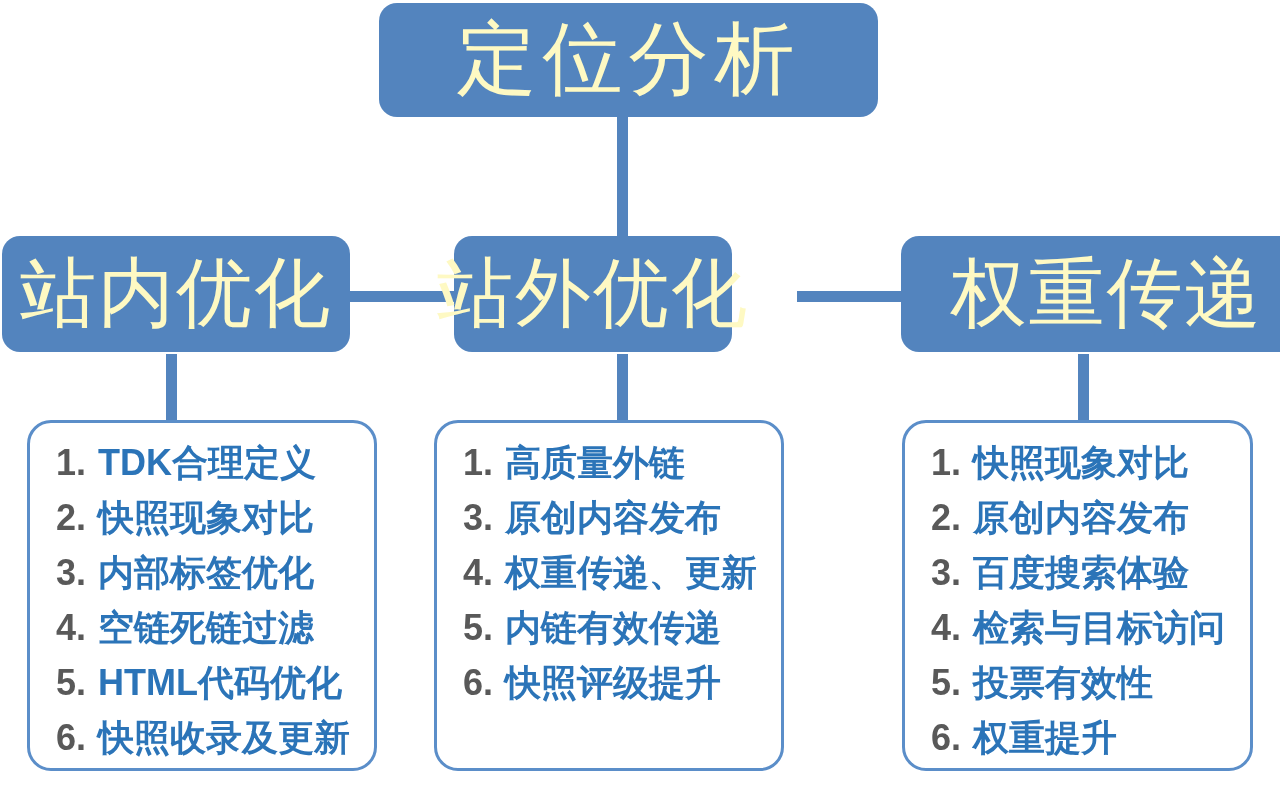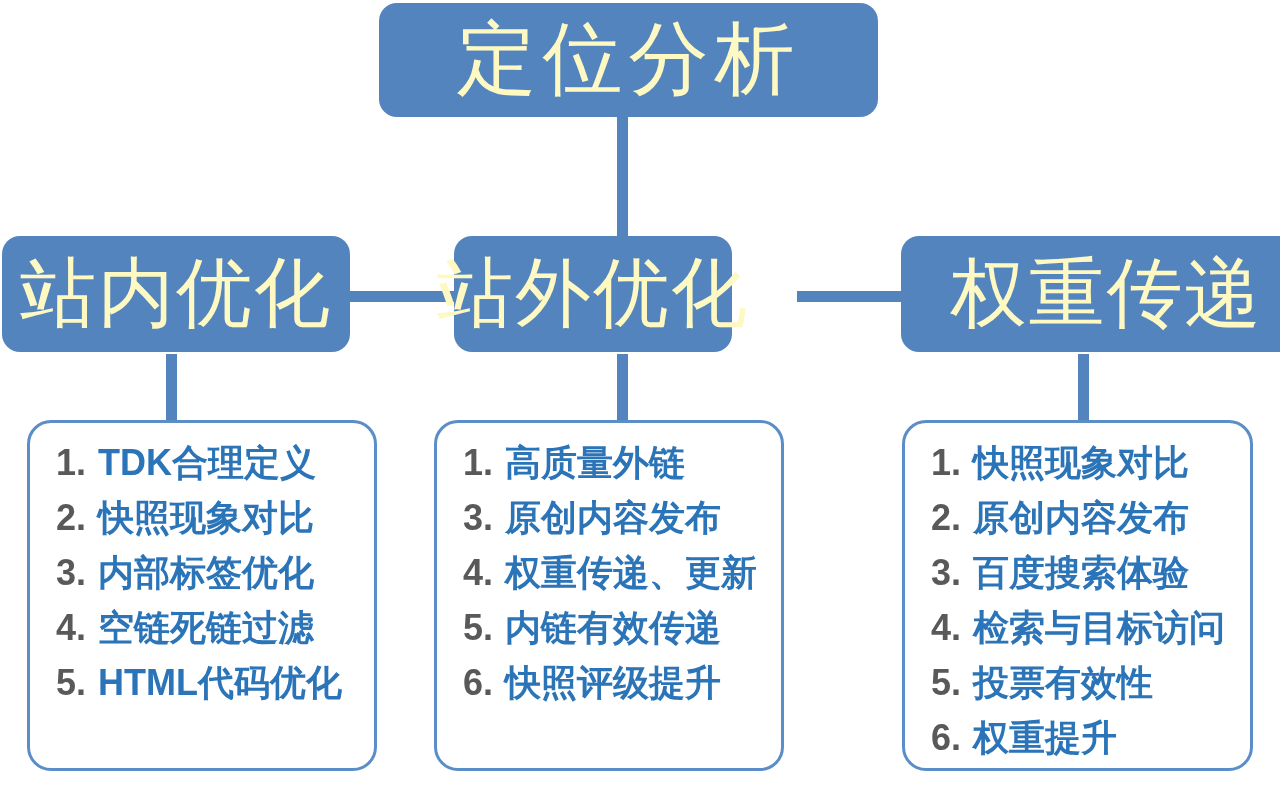--- a/index.html
+++ b/index.html
@@ -89,20 +89,23 @@
     </div>
     <div class="item">
       <span class="num">3.</span><span class="txt">内部标签优化</span>
     </div>
     <div class="item">
       <span class="num">4.</span><span class="txt">空链死链过滤</span>
     </div>
     <div class="item">
       <span class="num">5.</span><span class="txt">HTML代码优化</span>
     </div>
+    <div class="item">
+      <span class="num">6.</span><span class="txt">快照收录及更新</span>
+    </div>
   </div>
 
   <div class="listbox listbox-2">
     <div class="item">
       <span class="num">1.</span><span class="txt">高质量外链</span>
     </div>
     <div class="item">
       <span class="num">3.</span><span class="txt">原创内容发布</span>
     </div>
     <div class="item">

